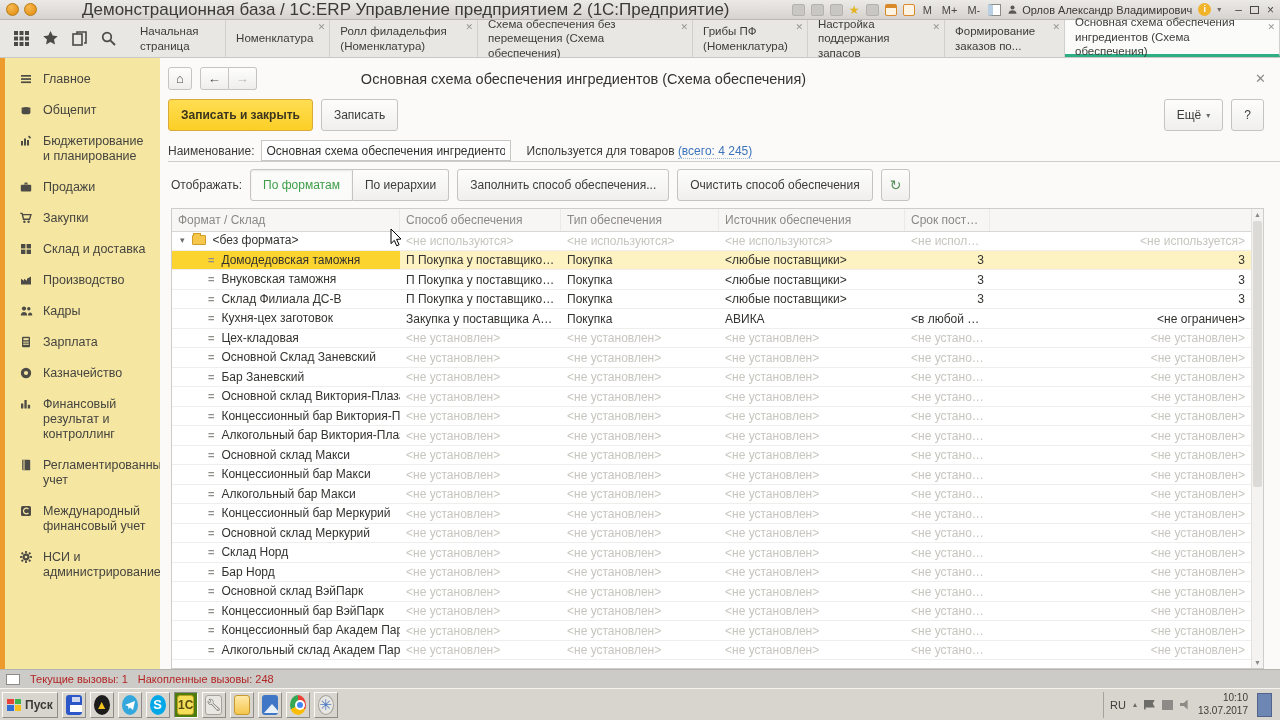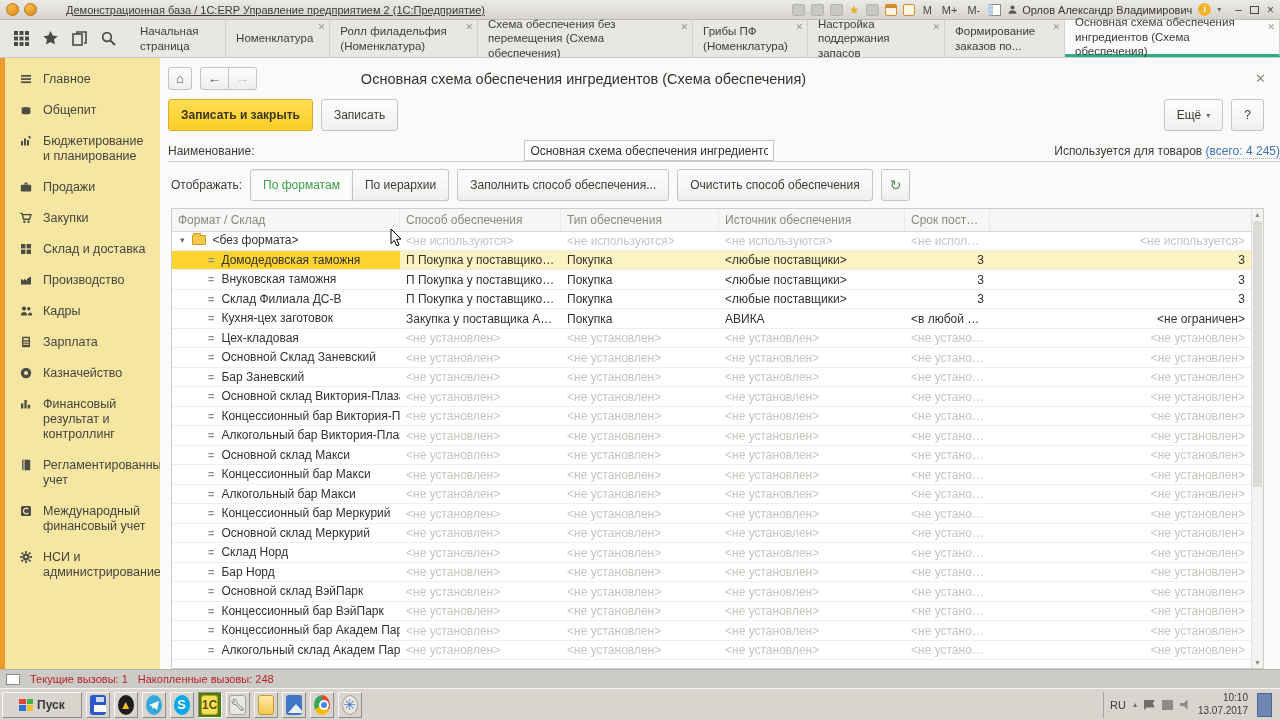--- a/index.html
+++ b/index.html
@@ -2,21 +2,21 @@
 <html><head>
 <meta charset="utf-8">
 <style>
   *{box-sizing:border-box;margin:0;padding:0;font-family:"Liberation Sans",sans-serif;}
   html,body{width:1280px;height:720px;overflow:hidden;background:#d8d5cf;}
   body{display:flex;flex-direction:column;font-size:12px;color:#3a3a37;}
 
   
   .titlebar{height:20px;background:linear-gradient(#eceae7,#d6d3cf);display:flex;align-items:center;padding:0 6px;border-bottom:1px solid #bcbab6;flex:0 0 auto;}
   .round-btn{width:13px;height:13px;border-radius:50%;background:radial-gradient(circle at 35% 30%,#f7b94f,#e08a0e);border:1px solid #b87a10;margin-right:5px;}
-  .titlebar .title{font-size:11px;color:#3a3a37;margin-left:24px;flex:1;white-space:nowrap;overflow:hidden;text-decoration:underline;}
+  .titlebar .title{font-size:17px;color:#3a3a37;margin-left:40px;flex:1;white-space:nowrap;overflow:hidden;}
   .tb-icons{display:flex;align-items:center;gap:6px;}
   .mut-ic{width:13px;height:12px;background:#c9c7c3;border:1px solid #b4b2ae;border-radius:2px;}
   .star-ic{color:#e3b320;font-size:12px;line-height:1;}
   .cal-ic,.calc-ic{width:12px;height:12px;border:1px solid #d98a2b;background:#fdf3e3;border-radius:2px;}
   .cal-ic{border-top:4px solid #d98a2b;}
   .scale-btn{font-size:11px;color:#4a4a46;padding:0 2px;}
   .cols-ic{width:13px;height:12px;border:1px solid #8d8b87;background:#fff;border-left:5px solid #b9cfe4;}
   .user-chip{display:flex;align-items:center;gap:4px;font-size:11px;color:#3a3a37;white-space:nowrap;}
   .info-ic{width:13px;height:13px;border-radius:50%;background:#f0b32a;color:#fff;font-size:9px;font-weight:bold;text-align:center;line-height:13px;}
   .caret{font-size:8px;color:#6e6c68;}
@@ -49,21 +49,21 @@
   .nav-pair .navbtn:first-child{border-radius:3px 0 0 3px;}
   .nav-pair .navbtn:last-child{border-radius:0 3px 3px 0;border-left:none;color:#b9b7b3;}
   .page-title{font-size:14.5px;color:#33322f;margin-left:96px;white-space:nowrap;}
 
   .cmdrow{display:flex;align-items:center;margin:9px 0 0 8px;gap:8px;padding-right:16px;}
   .btn{height:32px;border:1px solid #c6c4c0;background:linear-gradient(#fdfdfc,#f0efed);border-radius:3px;padding:0 12px;font-size:12px;color:#3c3c38;display:flex;align-items:center;white-space:nowrap;}
   .btn.primary{background:linear-gradient(#ffde52,#fccf27);border-color:#d9a93a;font-weight:bold;color:#3b351f;}
   .cmd-spacer{flex:1;}
   .btn.more .caret{margin-left:5px;}
 
-  .namerow{display:flex;align-items:center;margin:9px 0 0 8px;gap:6px;justify-content:space-between;}
+  .namerow{display:flex;align-items:center;margin:9px 0 0 8px;gap:6px;}
   .namerow label{font-size:12px;color:#3c3c38;}
   .txt-input{width:250px;height:21px;border:1px solid #c9c7c3;background:#fff;font-size:12px;color:#33322f;padding:0 5px;}
   .usage{margin-left:10px;font-size:12px;color:#3c3c38;white-space:nowrap;}
   .usage a{color:#3b74bb;text-decoration:none;border-bottom:1px dotted #9db7d6;}
 
   .formtabs{display:flex;margin:8px 0 0 8px;gap:2px;position:relative;z-index:2;}
   .ftab{border:1px solid #cfcdc9;border-bottom:none;background:#efeeec;padding:4px 12px;font-size:12px;color:#3c3c38;border-radius:2px 2px 0 0;}
   .ftab.active{background:#fbfaf8;position:relative;top:1px;padding-bottom:5px;}
 
   .panel{border-top:1px solid #cfcdc9;margin:0 0 0 8px;flex:1;display:flex;flex-direction:column;min-height:0;padding-right:16px;}
@@ -108,21 +108,21 @@
   .cursor{position:absolute;left:230px;top:170px;z-index:5;pointer-events:none;}
 
   
   .statusbar{height:19px;background:#cdcbc7;border-top:1px solid #b5b3af;display:flex;align-items:center;gap:10px;padding:0 6px;flex:0 0 auto;font-size:11px;color:#b22  ;}
   .statusbar .txt{color:#b22525;}
   .status-ic{width:14px;height:11px;background:#fff;border:1px solid #8d8b87;position:relative;}
 
   
   .taskbar{height:32px;background:#d8d5cf;border-top:1px solid #f5f4f1;display:flex;align-items:center;padding:2px 2px;gap:4px;flex:0 0 auto;}
   .tbtn{height:26px;border:1px solid;border-color:#fbfaf9 #8e8c88 #8e8c88 #fbfaf9;background:#d8d5cf;display:flex;align-items:center;justify-content:center;padding:0 3px;}
-  .start{gap:4px;font-weight:bold;font-size:12px;padding:0 16px;}
+  .start{gap:4px;font-weight:bold;font-size:12px;padding:0 4px;}
   .winflag{width:14px;height:12px;display:grid;grid-template-columns:1fr 1fr;grid-template-rows:1fr 1fr;gap:1px;}
   .winflag i{display:block;}
   .task-ic{width:24px;}
   .tbtn.active-task{background:#4d7c0f;border-color:#8e8c88 #fbfaf9 #fbfaf9 #8e8c88;}
   .ic24{width:20px;height:20px;border-radius:3px;display:flex;align-items:center;justify-content:center;}
   .ic-floppy{background:#2c57c8;position:relative;}
   .ic-floppy::before{content:"";position:absolute;left:4px;top:10px;width:12px;height:7px;background:#fff;}
   .ic-floppy::after{content:"";position:absolute;left:6px;top:2px;width:8px;height:5px;background:#cfd8ef;}
   .ic-circle{border-radius:50%;}
   .ic-acronis{background:#1c1c1c;}

